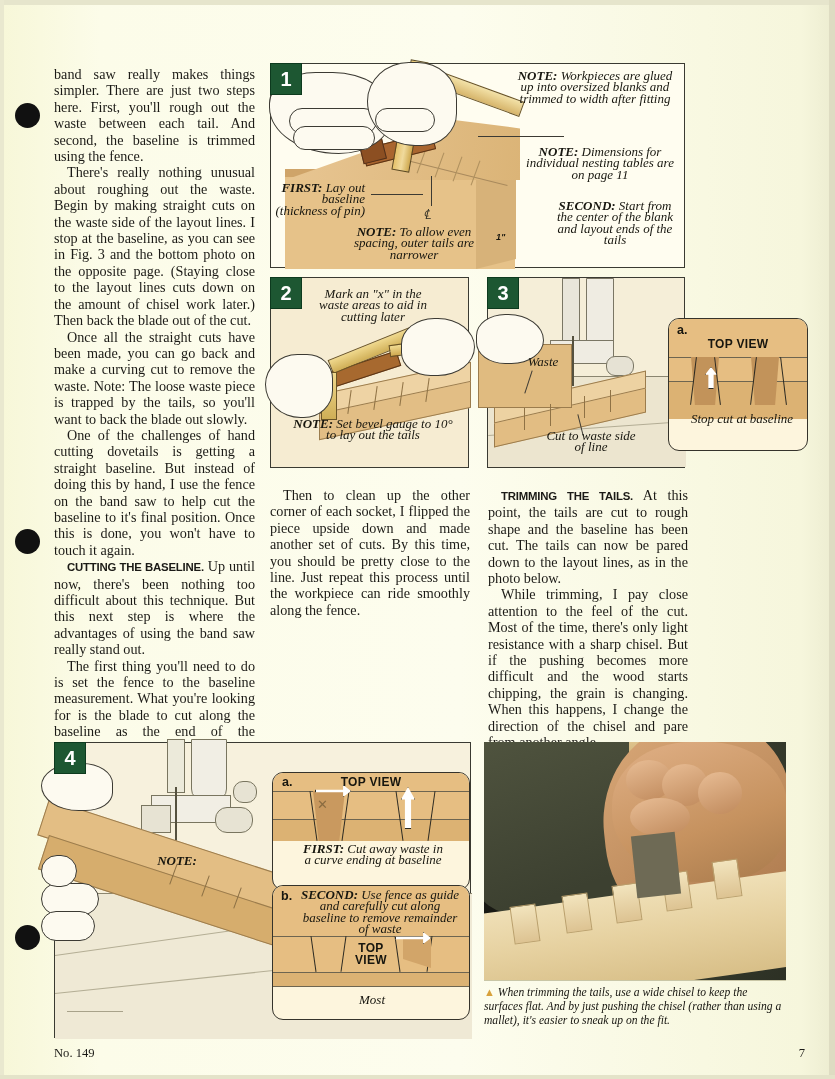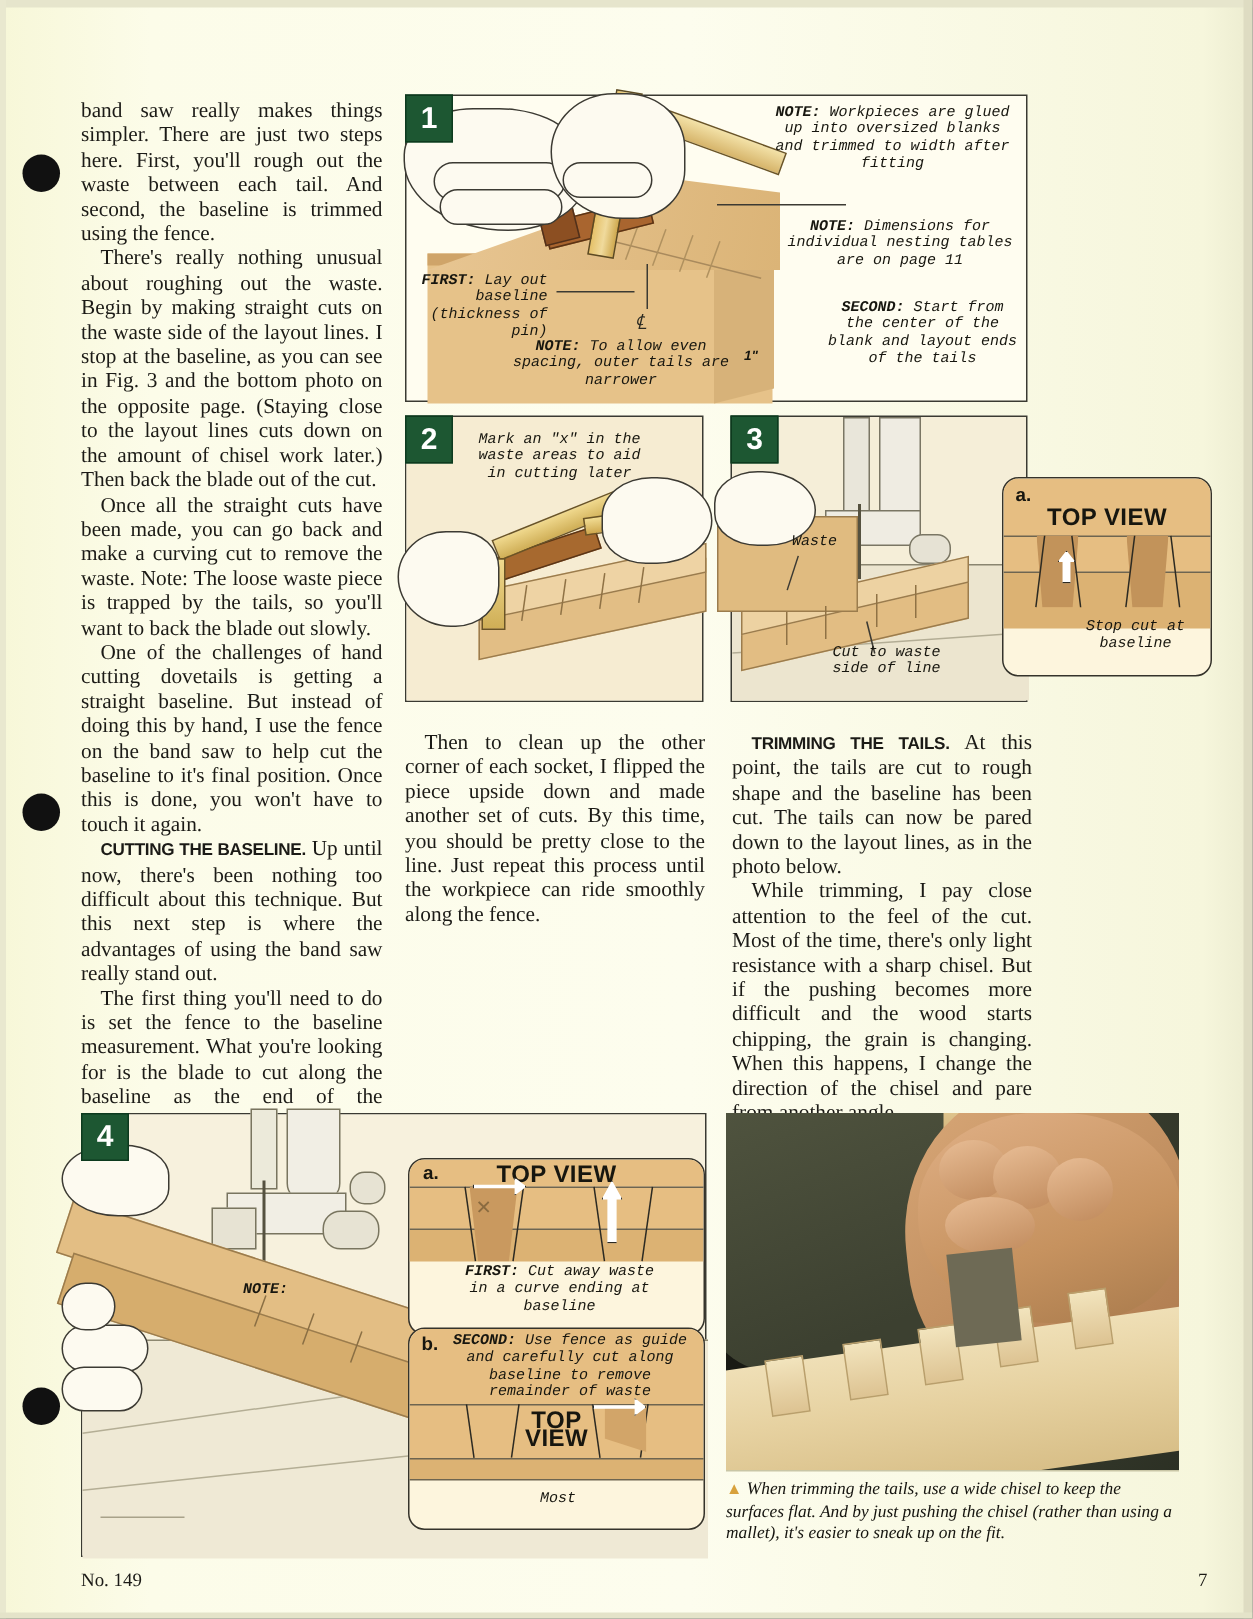--- a/index.html
+++ b/index.html
@@ -43,38 +43,38 @@
           font-family:"Liberation Sans",sans-serif;font-weight:bold;font-size:20px;
           display:flex;align-items:center;justify-content:center;z-index:9;}
   .fignum::after{content:"";position:absolute;right:-3px;top:-3px;width:30px;height:30px;
                  border:0;}
 
   #fig1{left:270px;top:63px;width:415px;height:205px;}
   #fig2{left:270px;top:277px;width:199px;height:191px;}
   #fig3{left:487px;top:277px;width:198px;height:191px;}
   #fig4{left:54px;top:742px;width:417px;height:296px;}
 
-  .cal{position:absolute;font-family:Liberation Mono, monospace;
-       font-style:italic;font-size:10px;line-height:11.4px;color:#17160f;
+  .cal{position:absolute;font-family:Liberation Serif, serif;
+       font-style:italic;font-size:13px;line-height:11.4px;color:#17160f;
        text-align:center;}
   .cal b{font-style:italic;font-weight:bold;}
   .cal.left{text-align:right;}
   .cal.ctr{text-align:center;}
 
   
   .wood{position:absolute;background:#e3bd81;}
   .wood-l{position:absolute;background:#d9ae6c;}
   .wood-d{position:absolute;background:#c2935a;}
   .skin{position:absolute;background:#fdfaf0;border:1px solid #3c3a33;}
   .ln{position:absolute;background:#3c3a33;}
 
   .callbox{position:absolute;background:#fdf5dd;border:1.6px solid #35332b;
            border-radius:11px;box-sizing:border-box;overflow:hidden;}
   .callbox .band{position:absolute;left:0;right:0;background:#e6be82;}
-  .tv-label{font-family:"Liberation Sans",sans-serif;font-weight:bold;font-size:16px;
+  .tv-label{font-family:"Liberation Sans",sans-serif;font-weight:bold;font-size:12px;
             color:#17160f;text-align:center;letter-spacing:.3px;}
   .letter{position:absolute;font-family:"Liberation Sans",sans-serif;font-weight:bold;
           font-size:12.5px;color:#17160f;}
 
   
   #photo{position:absolute;left:484px;top:742px;width:302px;height:238px;
          background:#3f4434;overflow:hidden;border:0;}
   #photo .bg{position:absolute;inset:0;
     background:
       radial-gradient(circle at 22% 18%, #5b6049 0%, #3d4232 48%, #2c3024 100%);}
@@ -228,20 +228,23 @@
     <div style="position:absolute;left:118px;top:62px;width:74px;height:10px;
                 background:linear-gradient(180deg,#f1dc93,#cfa94f);border:1px solid #6a5426;
                 transform:rotate(-8deg);"></div>
 
     <div class="skin" style="left:-6px;top:76px;width:66px;height:62px;border-radius:50% 40% 45% 55%;"></div>
     <div class="skin" style="left:130px;top:40px;width:72px;height:56px;border-radius:45% 50% 50% 40%;"></div>
 
     <div class="cal ctr" style="left:42px;top:10px;width:120px;">
       <span>Mark an "x" in the waste areas to aid in cutting later</span>
     </div>
+    <div class="cal ctr" style="left:22px;top:140px;width:160px;">
+      <b>NOTE:</b><span> Set bevel gauge to 10° to lay out the tails</span>
+    </div>
   </div>
 
   <div class="figbox" id="fig3">
     <div class="fignum" style="left:-1px;top:-1px;">3</div>
 
     <div style="position:absolute;left:0;top:0;width:100%;height:100%;background:#f5eed8;"></div>
 
     <div style="position:absolute;left:0;top:98px;width:198px;height:91px;background:#ece5cf;"></div>
     <div class="ln" style="left:0;top:98px;width:198px;height:1px;background:#8a8570;"></div>
     <div class="ln" style="left:0;top:150px;width:198px;height:1px;background:#b3ad95;transform:rotate(-4deg);"></div>
@@ -281,21 +284,21 @@
     <div style="position:absolute;left:22px;top:38px;width:28px;height:48px;background:#c2935a;
                 clip-path:polygon(14% 0,86% 0,100% 100%,0 100%);transform:rotate(180deg);"></div>
     <div style="position:absolute;left:82px;top:38px;width:28px;height:48px;background:#c2935a;
                 clip-path:polygon(14% 0,86% 0,100% 100%,0 100%);transform:rotate(180deg);"></div>
     <div class="ln" style="left:24px;top:38px;width:1.4px;height:48px;background:#2c2a22;transform:rotate(7deg);"></div>
     <div class="ln" style="left:48px;top:38px;width:1.4px;height:48px;background:#2c2a22;transform:rotate(-7deg);"></div>
     <div class="ln" style="left:84px;top:38px;width:1.4px;height:48px;background:#2c2a22;transform:rotate(7deg);"></div>
     <div class="ln" style="left:114px;top:38px;width:1.4px;height:48px;background:#2c2a22;transform:rotate(-7deg);"></div>
     <div style="position:absolute;left:36px;top:48px;width:10px;height:20px;background:#fff;
                 border:1px solid #2c2a22;clip-path:polygon(50% 0,100% 35%,72% 35%,72% 100%,28% 100%,28% 35%,0 35%);"></div>
-    <div class="cal ctr" style="left:35px;top:94px;width:106px;font-style:italic;">Stop cut at baseline</div>
+    <div class="cal ctr" style="left:20px;top:94px;width:106px;font-style:italic;">Stop cut at baseline</div>
   </div>
 
   <div class="figbox" id="fig4">
     <div class="fignum" style="left:-1px;top:-1px;">4</div>
 
     <div style="position:absolute;left:0;top:0;width:100%;height:100%;background:#f7f1dd;"></div>
 
     <div style="position:absolute;left:0;top:150px;width:417px;height:146px;background:#efe9d5;"></div>
     <div class="ln" style="left:0;top:150px;width:417px;height:1.2px;background:#8c8770;"></div>
     <div class="ln" style="left:0;top:212px;width:300px;height:1px;background:#b4ae95;transform:rotate(-8deg);transform-origin:left;"></div>

